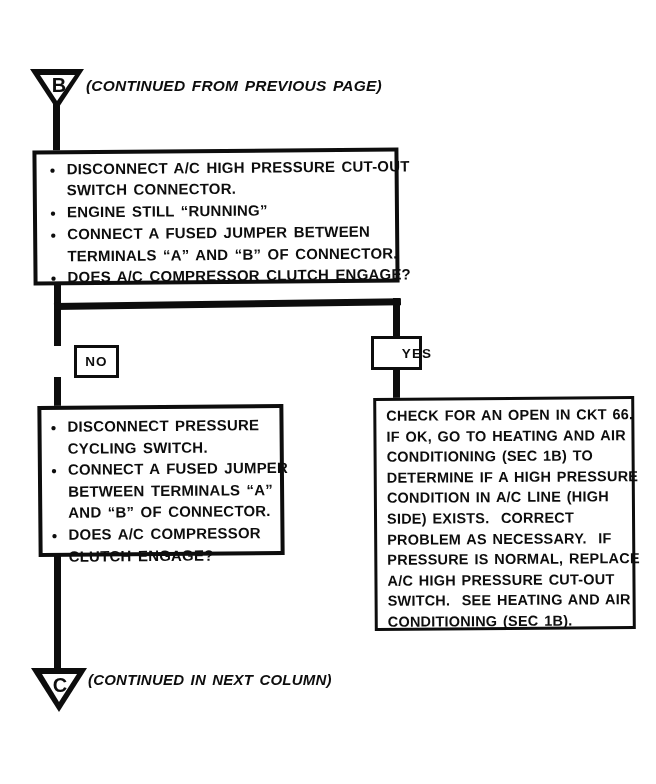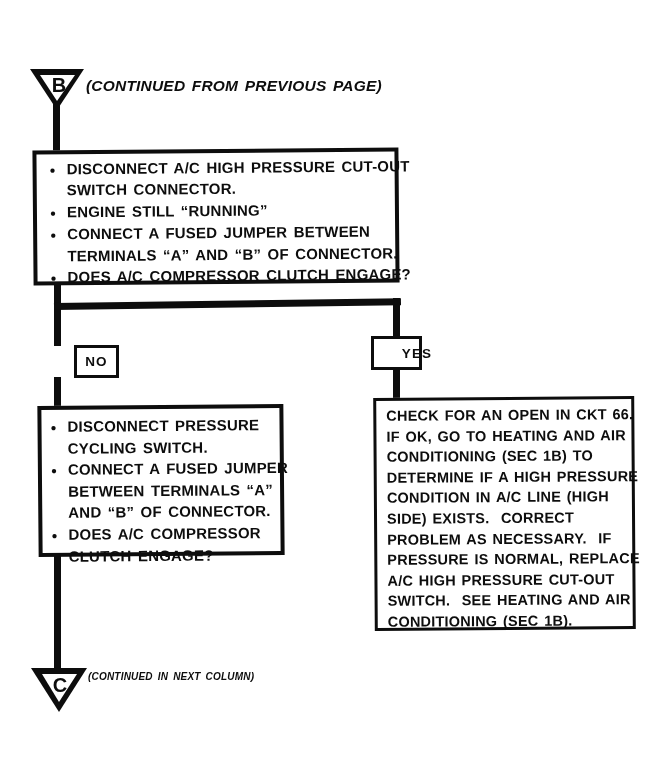--- a/index.html
+++ b/index.html
@@ -160,15 +160,15 @@
 CONDITIONING (SEC 1B).</div>
   </div>
 
   <div class="line" style="left:54px;top:555px;width:7px;height:114px;"></div>
 
   <svg class="tri" style="left:30px;top:662px;" width="58" height="52" viewBox="0 0 58 52">
     <polygon points="1,6 57,6 29,50" fill="#0d0d0d"></polygon>
     <polygon points="12,12 47,12 29,40" fill="#ffffff"></polygon>
     <text x="30" y="30" font-size="20" text-anchor="middle">C</text>
   </svg>
-  <div class="caption" style="left:88px;top:671px;font-size:10px;">(CONTINUED IN NEXT COLUMN)</div>
+  <div class="caption" style="left:88px;top:671px;font-size:15px;">(CONTINUED IN NEXT COLUMN)</div>
 
 </div>
 
 </body></html>

